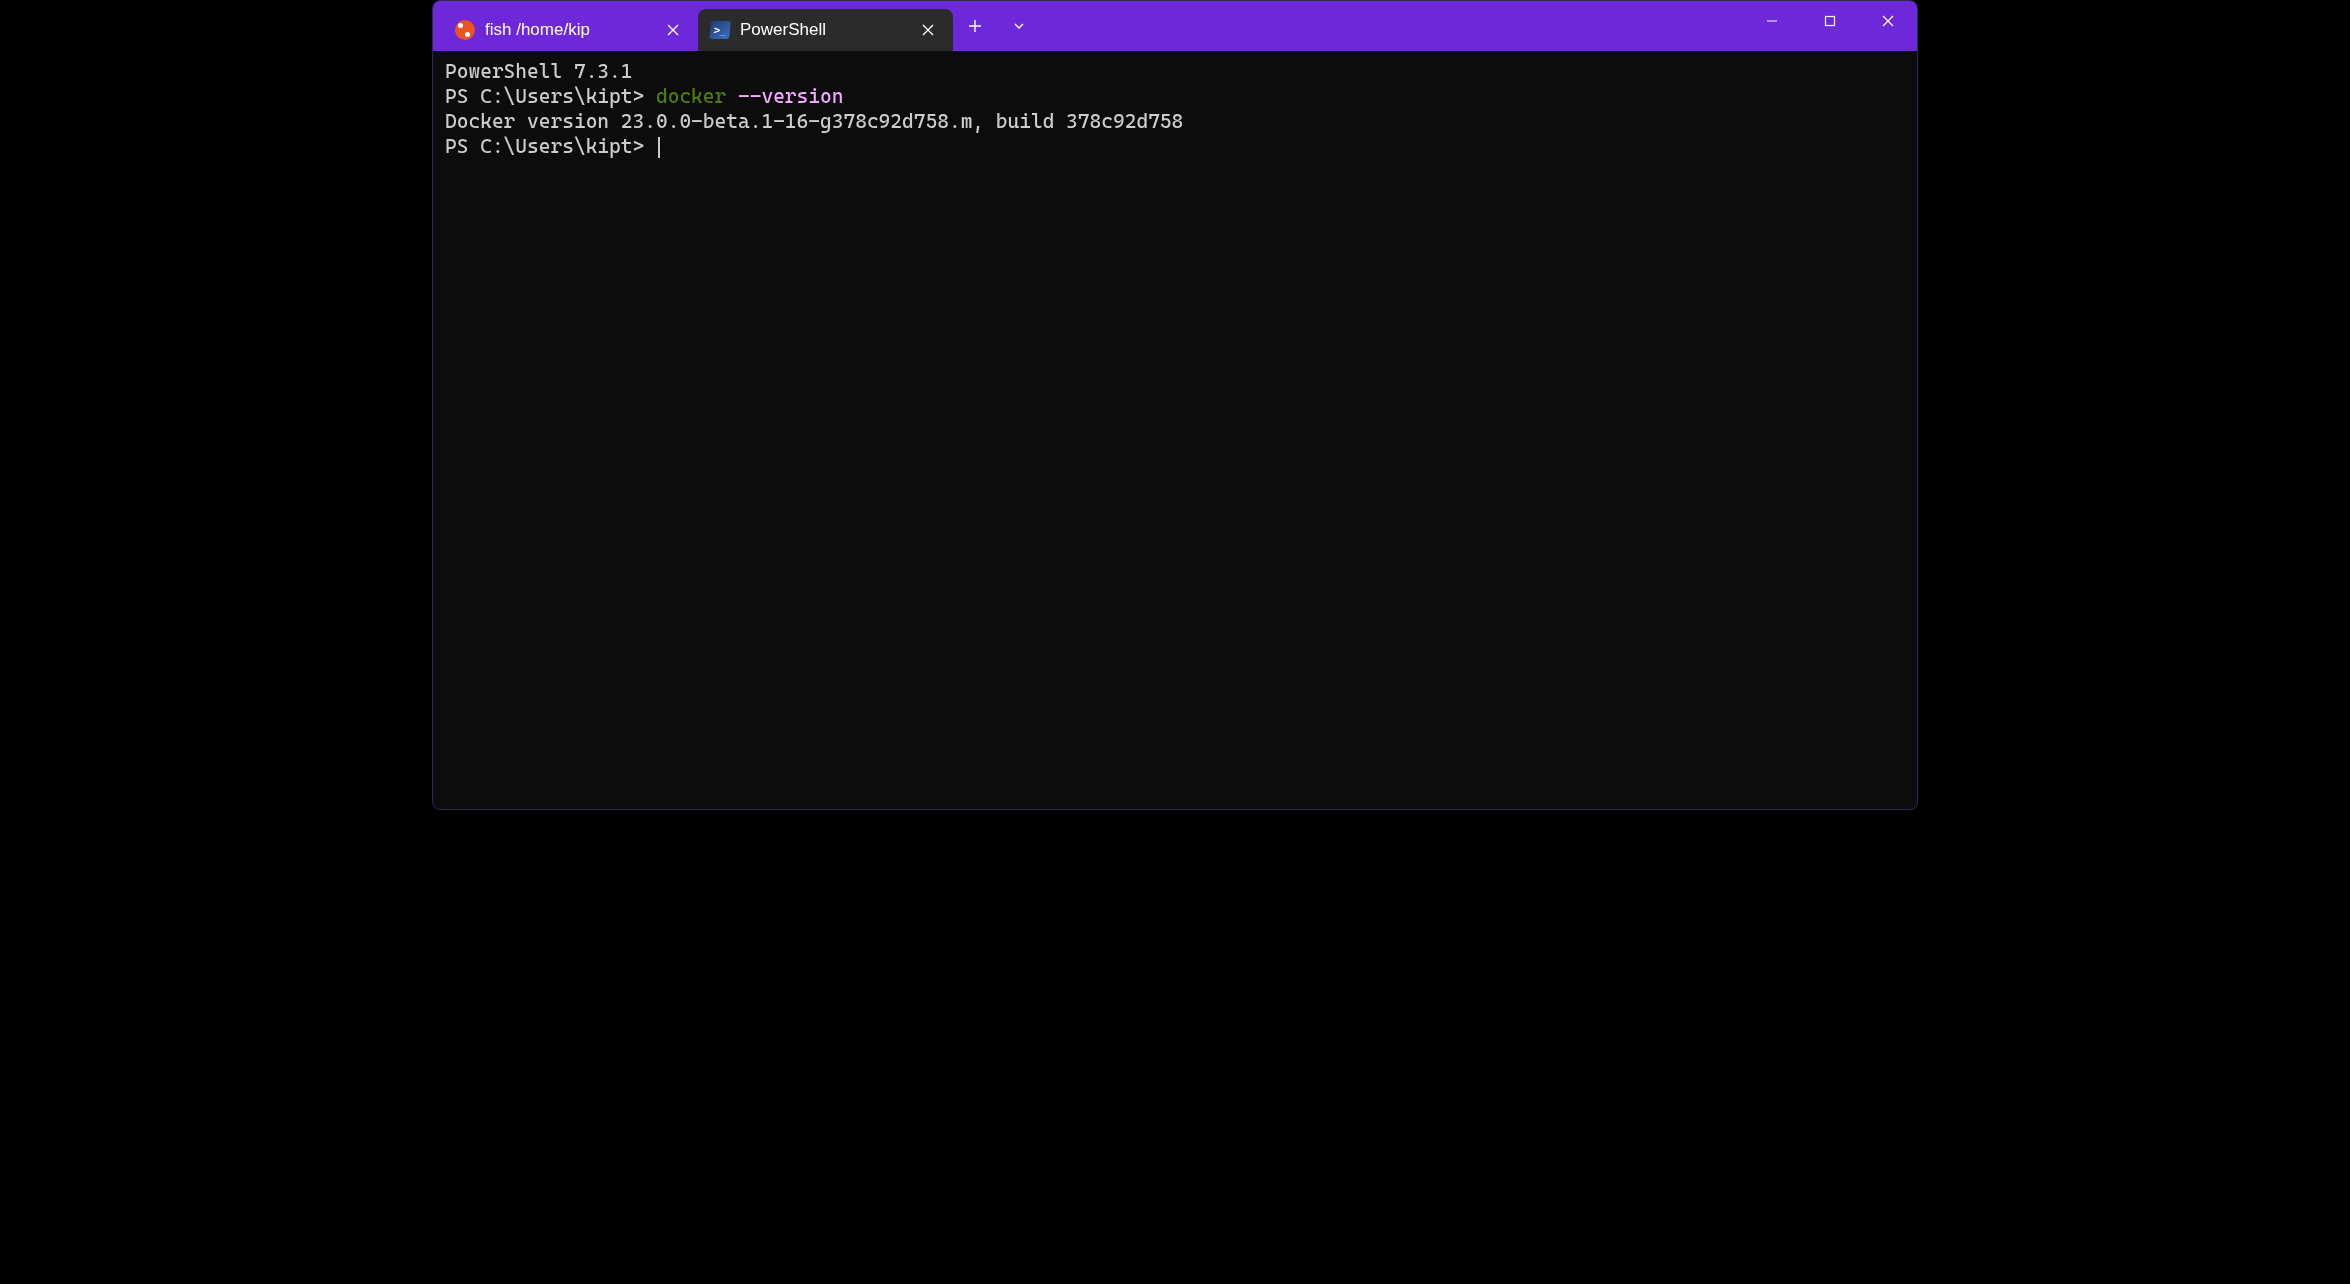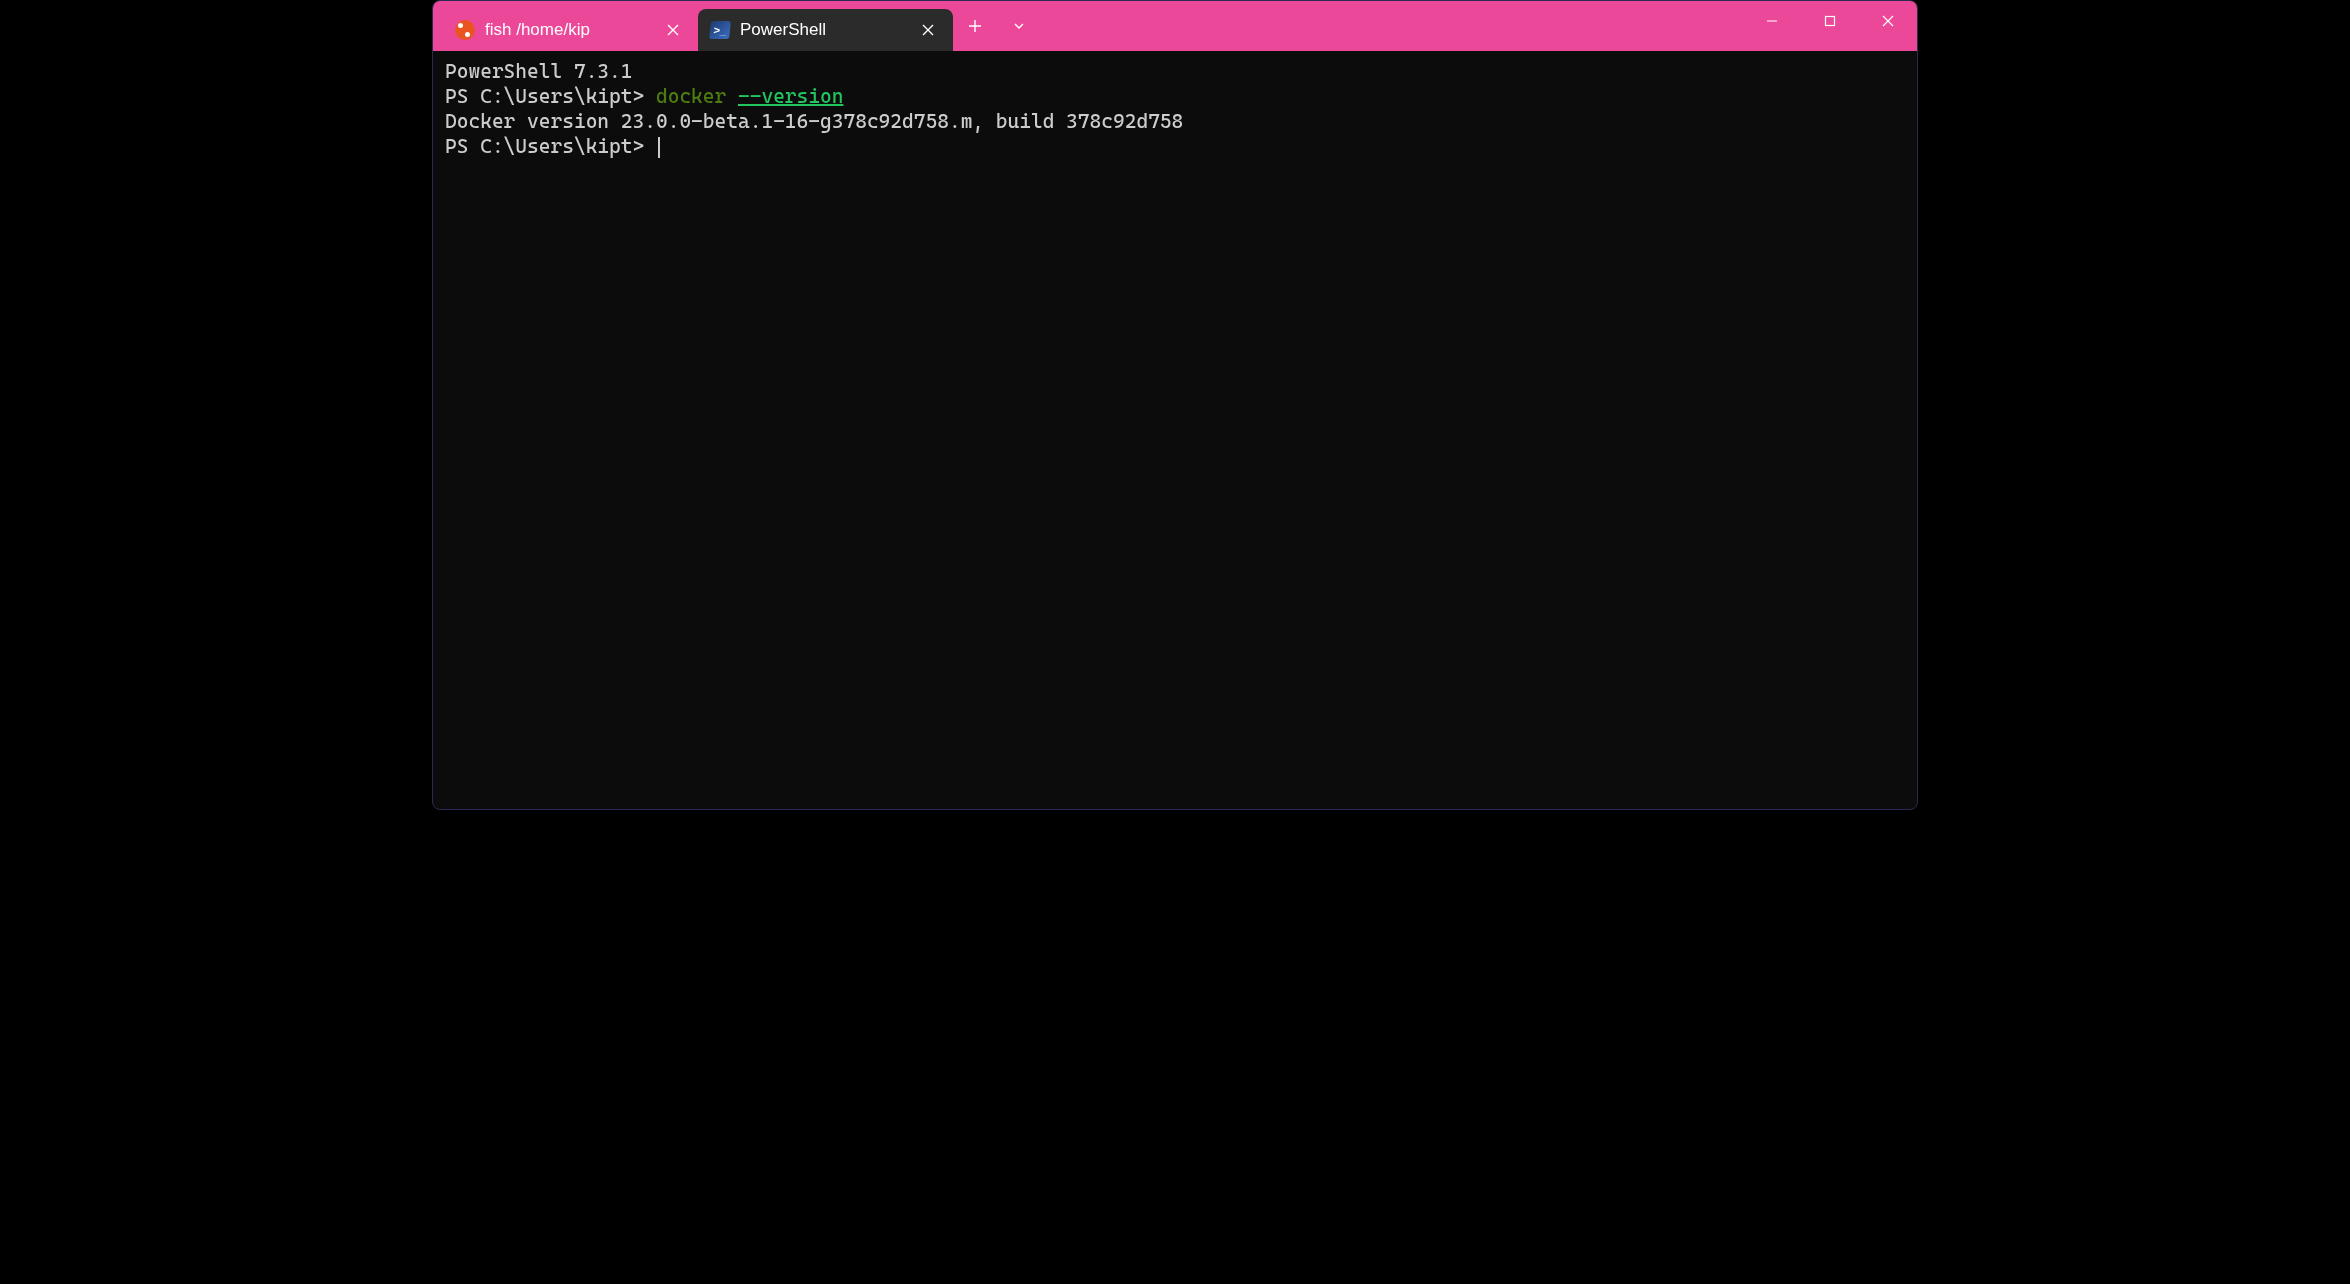--- a/index.html
+++ b/index.html
@@ -17,21 +17,21 @@
     height: 810px;
     background: #0c0c0c;
     border: 1px solid #2a2a52;
     border-radius: 8px;
     overflow: hidden;
     display: flex;
     flex-direction: column;
   }
   .titlebar {
     height: 50px;
-    background: #ec4899;
+    background: #6d28d9;
     display: flex;
     align-items: stretch;
     padding-left: 10px;
   }
   .tabs { display: flex; align-items: flex-end; }
   .tab {
     display: flex;
     align-items: center;
     height: 42px;
     padding: 0 12px;
@@ -66,21 +66,21 @@
     flex:1;
     padding: 8px 12px;
     font-family: "Cascadia Mono", Consolas, monospace;
     font-size: 20px;
     line-height: 1.25;
     color: #cccccc;
     white-space: pre;
     overflow: hidden;
   }
   .fg-yellow { color: #4d7c0f; }
-  .fg-gray   { color: #22c55e; text-decoration: underline; }
+  .fg-gray   { color: #f0abfc; }
   .cursor {
     display:inline-block;
     width: 2px; height: 1.05em;
     background:#cccccc;
     vertical-align: text-bottom;
     margin-left: 2px;
   }
   
   .ubuntu-icon {
     width:20px; height:20px; border-radius:50%;

